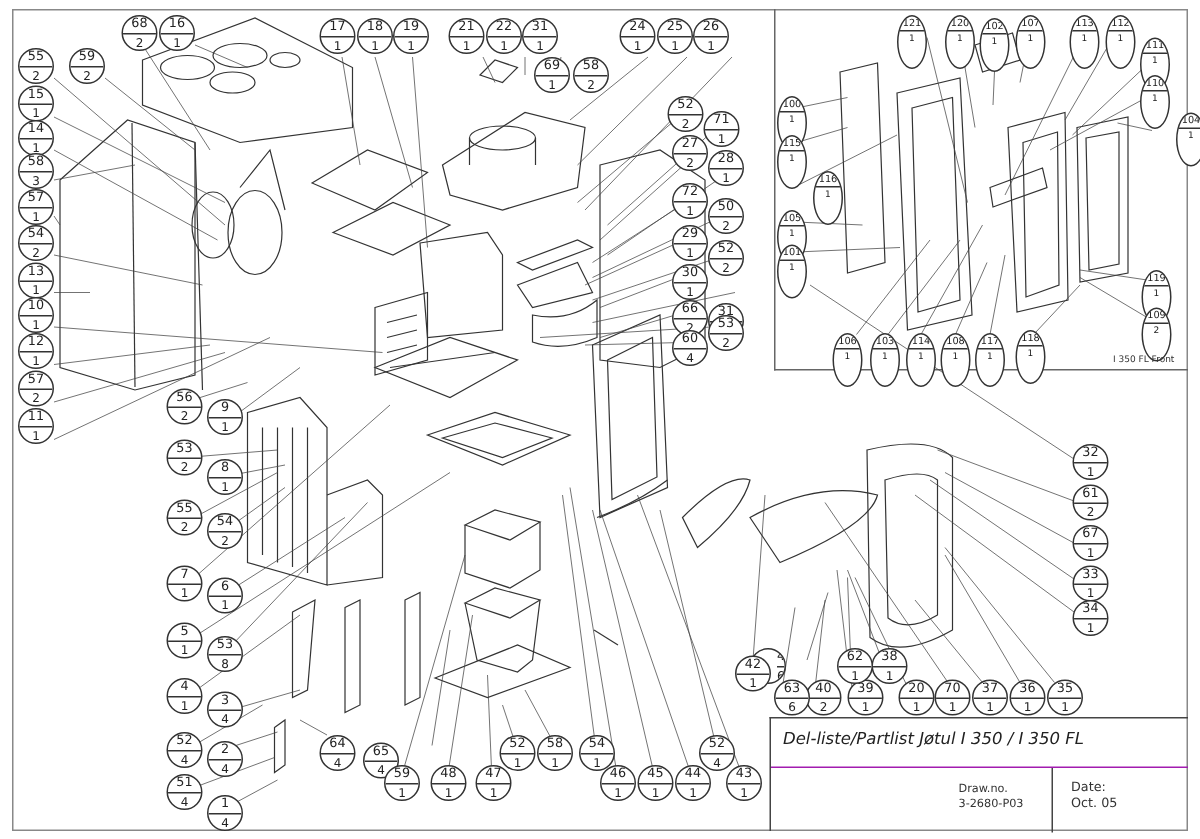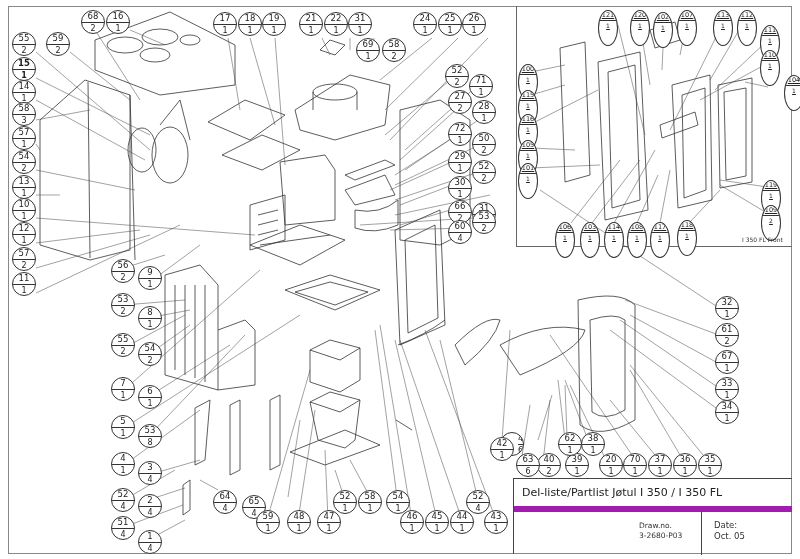--- a/index.html
+++ b/index.html
@@ -4,26 +4,26 @@
 <style>
   html,body{margin:0;padding:0;background:#fff;}
   body{width:800px;height:559px;position:relative;overflow:hidden;font-family:"DejaVu Sans",sans-serif;}
   #sheet{position:absolute;left:0;top:0;width:800px;height:559px;}
   #frame{position:absolute;left:8px;top:6px;width:784px;height:548px;border:1px solid #888;box-sizing:border-box;}
   #inset{position:absolute;left:516px;top:6px;width:276px;height:241px;border-left:1px solid #666;border-bottom:1px solid #666;box-sizing:border-box;}
   svg#drawing{position:absolute;left:0;top:0;}
   .bubble{position:absolute;width:24px;height:24px;border:1px solid #333;border-radius:50%;box-sizing:border-box;background:#fff;font-size:8.5px;line-height:11px;text-align:center;color:#222;overflow:hidden;}
   .bubble .n{display:block;height:11px;border-bottom:1px solid #333;padding-top:0px;}
   .bubble .q{display:block;height:11px;font-size:8px;}
-  .bubble.small{width:20px;height:36px;font-size:6.5px;line-height:9px;text-decoration:underline;}
+  .bubble.small{width:20px;height:36px;font-size:6.5px;line-height:9px;}
   .bubble.small .n{height:9px;}
   .bubble.small .q{height:9px;font-size:6px;}
   #inset-caption{position:absolute;left:742px;top:236px;font-size:6px;color:#333;}
   #titleblock{position:absolute;left:513px;top:478px;width:279px;height:76px;border-left:1px solid #444;border-top:1px solid #444;box-sizing:border-box;font-family:"DejaVu Sans",sans-serif;}
-  #tb-title{position:absolute;left:0;top:0;width:100%;height:33px;border-bottom:6px solid #a21caf;box-sizing:border-box;font-size:11px;padding:7px 8px;color:#222;}
+  #tb-title{position:absolute;left:0;top:0;width:100%;height:33px;border-bottom:1px solid #a21caf;box-sizing:border-box;font-size:11px;padding:7px 8px;color:#222;font-style:italic;}
   #tb-company{position:absolute;left:0;top:33px;width:115px;height:43px;border-right:1px solid #444;box-sizing:border-box;font-size:9.5px;line-height:12px;padding:2px 8px;color:#222;}
   #tb-company span{display:block;}
   #tb-drawno{position:absolute;left:115px;top:33px;width:73px;height:43px;border-right:1px solid #444;box-sizing:border-box;font-size:7.5px;line-height:10px;padding:9px 6px 0 10px;color:#333;}
   #tb-date{position:absolute;left:188px;top:33px;width:91px;height:43px;box-sizing:border-box;font-size:8.5px;line-height:11px;padding:8px 6px 0 12px;color:#333;}
   #tb-drawno span,#tb-date span{display:block;}
 </style>
 </head>
 <body>
 
 <div id="sheet">
@@ -260,21 +260,21 @@
         <span class="q">1</span>
       </div>
       <div class="bubble" style="left: 12px; top: 32px;">
         <span class="n">55</span>
         <span class="q">2</span>
       </div>
       <div class="bubble" style="left: 46px; top: 32px;">
         <span class="n">59</span>
         <span class="q">2</span>
       </div>
-      <div class="bubble" style="left: 12px; top: 57px; font-weight: bold;">
+      <div class="bubble" style="left: 12px; top: 57px;">
         <span class="n">15</span>
         <span class="q">1</span>
       </div>
       <div class="bubble" style="left: 12px; top: 80px;">
         <span class="n">14</span>
         <span class="q">1</span>
       </div>
       <div class="bubble" style="left: 12px; top: 102px;">
         <span class="n">58</span>
         <span class="q">3</span>
@@ -624,21 +624,21 @@
         <span class="q">1</span>
       </div>
       <div class="bubble small" style="left: 518px; top: 64px;">
         <span class="n">100</span>
         <span class="q">1</span>
       </div>
       <div class="bubble small" style="left: 518px; top: 90px;">
         <span class="n">115</span>
         <span class="q">1</span>
       </div>
-      <div class="bubble small" style="left: 518px; top: 114px;">
+      <div class="bubble small" style="left: 542px; top: 114px;">
         <span class="n">116</span>
         <span class="q">1</span>
       </div>
       <div class="bubble small" style="left: 518px; top: 140px;">
         <span class="n">105</span>
         <span class="q">1</span>
       </div>
       <div class="bubble small" style="left: 518px; top: 163px;">
         <span class="n">101</span>
         <span class="q">1</span>

